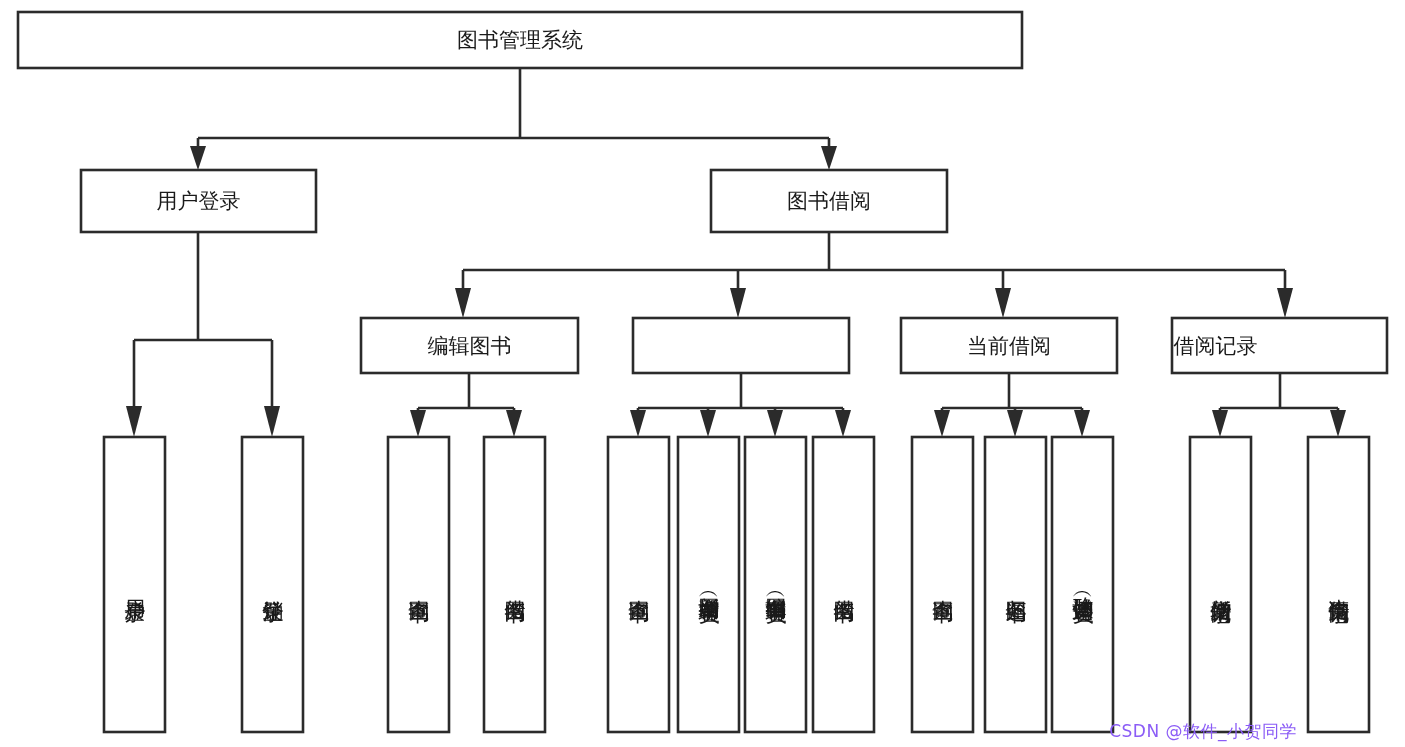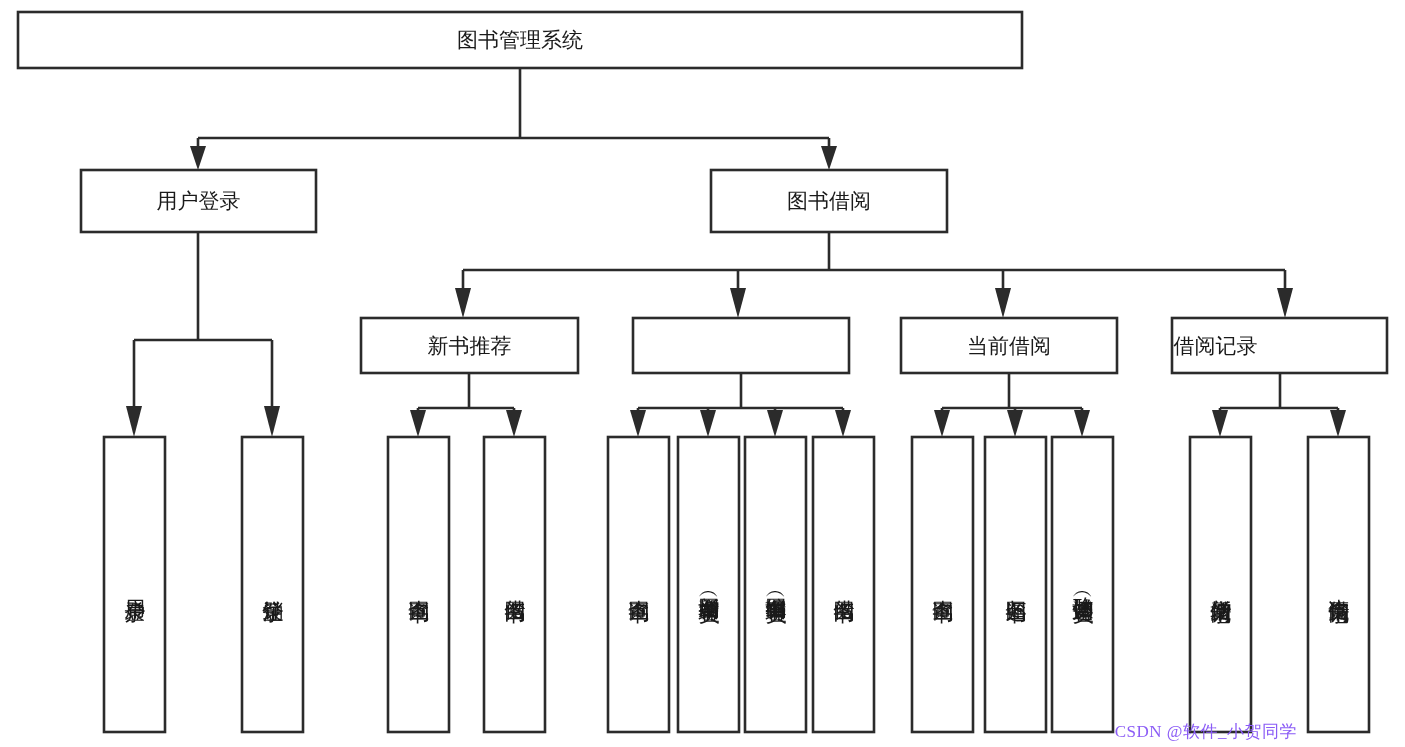--- a/index.html
+++ b/index.html
@@ -1,17 +1,17 @@
 <!DOCTYPE html>
 <html><head>
 <meta charset="utf-8">
 <style>
   html,body{margin:0;padding:0;background:#ffffff;}
   body{width:1405px;height:747px;overflow:hidden;font-family:"DejaVu Sans","Liberation Sans",sans-serif;}
-  #diagram-root{position:relative;width:1305px;height:747px;background:#fff;font-family:Liberation Serif, serif;}
+  #diagram-root{position:relative;width:1305px;height:747px;background:#fff;}
   svg{display:block;}
   .box-rect{fill:#ffffff;stroke:#2b2b2b;stroke-width:2.6;}
   .link-line{stroke:#2b2b2b;stroke-width:2.6;fill:none;stroke-linecap:butt;}
   .arrow-head{fill:#2b2b2b;stroke:none;}
   .vlabel-wrap{position:absolute;display:flex;align-items:center;justify-content:center;
      writing-mode:vertical-rl;text-orientation:upright;letter-spacing:1px;
      font-size:21px;line-height:1.18;color:#1a1a1a;white-space:nowrap;pointer-events:none;}
   .hlabel-wrap{position:absolute;display:flex;align-items:center;justify-content:center;
      font-size:21px;color:#1a1a1a;white-space:nowrap;pointer-events:none;}
   #watermark{position:absolute;right:8px;bottom:4px;font-size:17px;color:#8b5cf6;letter-spacing:.5px;}
@@ -122,21 +122,21 @@
     <rect class="box-rect" x="1052" y="437" width="61" height="295"></rect>
     <rect class="box-rect" x="1190" y="437" width="61" height="295"></rect>
     <rect class="box-rect" x="1308" y="437" width="61" height="295"></rect>
   </svg>
 
   <div class="hlabel-wrap" style="left:18px;top:12px;width:1004px;height:56px;">图书管理系统</div>
 
   <div class="hlabel-wrap" style="left:81px;top:170px;width:235px;height:62px;">用户登录</div>
   <div class="hlabel-wrap" style="left:711px;top:170px;width:236px;height:62px;">图书借阅</div>
 
-  <div class="hlabel-wrap" style="left:361px;top:318px;width:217px;height:55px;">新书推荐</div>
+  <div class="hlabel-wrap" style="left:361px;top:318px;width:217px;height:55px;">编辑图书</div>
   <div class="hlabel-wrap" style="left:901px;top:318px;width:216px;height:55px;">当前借阅</div>
   <div class="hlabel-wrap" style="left:1108px;top:318px;width:215px;height:55px;">借阅记录</div>
 
   <div class="vlabel-wrap" style="left:104px;top:437px;width:61px;height:295px;">用户登录</div>
   <div class="vlabel-wrap" style="left:242px;top:437px;width:61px;height:295px;">注销登录</div>
   <div class="vlabel-wrap" style="left:388px;top:437px;width:61px;height:295px;">查询图书</div>
   <div class="vlabel-wrap" style="left:484px;top:437px;width:61px;height:295px;">借阅图书</div>
   <div class="vlabel-wrap" style="left:608px;top:437px;width:61px;height:295px;">查询图书</div>
   <div class="vlabel-wrap" style="left:678px;top:437px;width:61px;height:295px;">新增图书（管理员）</div>
   <div class="vlabel-wrap" style="left:745px;top:437px;width:61px;height:295px;">编辑图书（管理员）</div>

